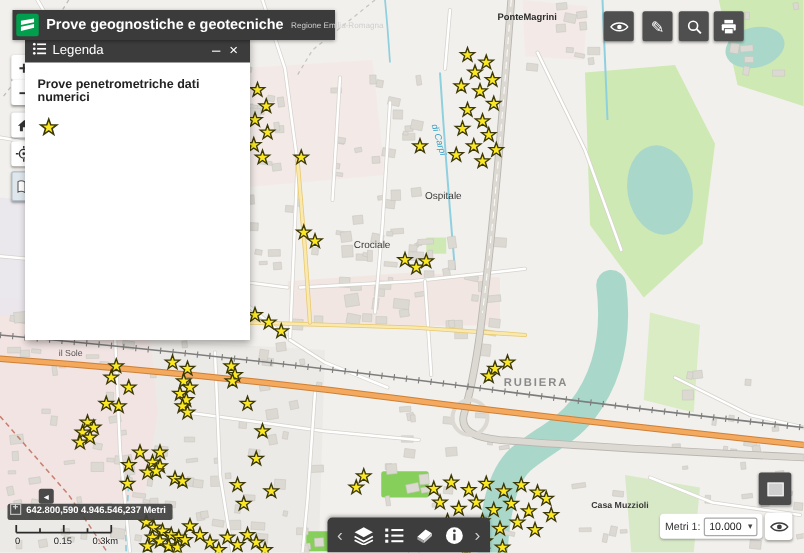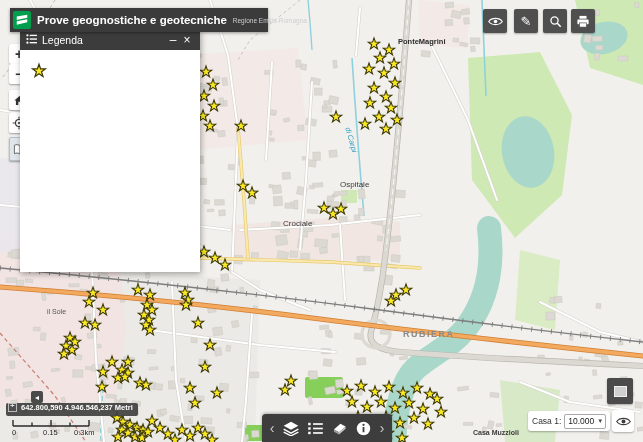--- a/index.html
+++ b/index.html
@@ -1,20 +1,20 @@
 <!DOCTYPE html>
 <html><head>
 <meta charset="utf-8">
 <style>
   * { margin:0; padding:0; box-sizing:border-box; }
   html,body { width:643px; height:442px; overflow:hidden; }
   body { font-family:"Liberation Sans", sans-serif; position:relative; background:#f2f0ec; }
   #stage { position:absolute; inset:0; width:643px; height:442px; overflow:hidden; }
   #map-svg { position:absolute; left:0; top:0; }
-  #labels-layer { position:absolute; inset:0; pointer-events:none;margin-top:28px; }
+  #labels-layer { position:absolute; inset:0; pointer-events:none; }
   .map-label { position:absolute; white-space:nowrap; }
   .lbl-place-bold { font-size:7.5px; font-weight:bold; color:#2b2b2b; }
   .lbl-place { font-size:8px; color:#3a3a3a; }
   .lbl-town { font-size:9px; font-weight:bold; color:#8a8a8a; letter-spacing:1.5px; }
   .lbl-small { font-size:7px; color:#555; }
   .lbl-small-bold { font-size:7px; font-weight:bold; color:#3a3a3a; }
   .lbl-water { font-size:7.5px; font-style:italic; color:#39a0c6; transform:rotate(74deg); transform-origin:left top; }
 
   
   .app-header { position:absolute; left:10px; top:8px; width:258px; height:24px;
@@ -605,20 +605,21 @@
             <rect x="4" y="4.8" width="8" height="1.5" fill="#fff"></rect>
           <circle cx="1.5" cy="9.5" r="1.2" fill="#fff"></circle>
             <rect x="4" y="8.8" width="8" height="1.5" fill="#fff"></rect>
         </svg>
       </span>
       <span class="ttl">Legenda</span>
       <span class="win-btn">–</span>
       <span class="win-btn">×</span>
     </div>
     <div class="legend-body">
+      <div class="legend-group-title">Prove penetrometriche dati numerici</div>
       <svg width="18" height="18" viewBox="-8 -8 16 16">
         <use href="#star-shape"></use>
       </svg>
     </div>
   </div>
 
   <div class="tool-btn" style="top:44px">
     <span>+</span>
   </div>
   <div class="tool-btn" style="top:64px">
@@ -715,21 +716,21 @@
         <circle cx="10" cy="5" r="1.5" fill="#3d3d3d"></circle>
       </svg>
     </span>
     <span class="bt-ic bt-chev">›</span>
   </div>
 
   <div class="basemap-btn">
     <span class="inner"></span>
   </div>
   <div class="scale-control">
-    <span class="scale-label">Casa 1:</span>
+    <span class="scale-label">Metri 1:</span>
     <span class="scale-select">
       <span>10.000</span>
       <span class="scale-caret">▾</span>
     </span>
   </div>
   <div class="eye-btn">
     <svg width="15" height="11" viewBox="0 0 20 14">
       <path d="M1,7 C5,1.5 15,1.5 19,7 C15,12.5 5,12.5 1,7 Z" fill="none" stroke="#3d3d3d" stroke-width="1.6"></path>
       <circle cx="10" cy="7" r="2.6" fill="#3d3d3d"></circle>
     </svg>

